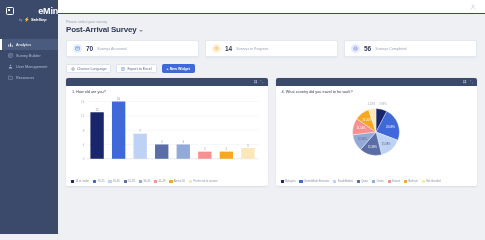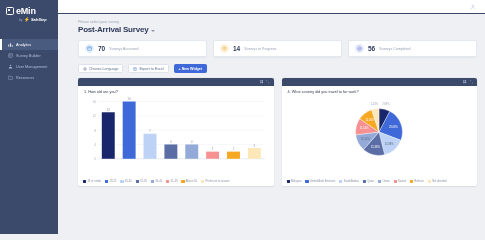--- a/index.html
+++ b/index.html
@@ -15,21 +15,21 @@
 
   
   .sidebar {
     width:58px; height:234px;
     background:#3b4a6b;
     display:flex; flex-direction:column;
     flex:0 0 58px;
     position:relative;
   }
   .brand { padding:6px 0 5px 6px; }
-  .brand-row { display:flex; align-items:center; gap:2px; }
+  .brand-row { display:flex; align-items:center; gap:2px;justify-content:space-between; }
   .brand-logo { width:8px; height:8px; position:relative; }
   .brand-logo .lsq {
     position:absolute; inset:0;
     border:0.8px solid #ffffff; border-radius:1.5px;
   }
   .brand-logo .ldot{
     position:absolute; left:2px; top:2px; width:2px; height:2px;
     background:#fff; border-radius:0.5px;
   }
   .brand-name { color:#ffffff; font-size:9px; font-weight:bold; letter-spacing:-0.2px; }
@@ -57,21 +57,21 @@
   .main { flex:1; display:flex; flex-direction:column; background:#eef0f4; min-width:0; }
   .topbar {
     height:14px; background:#ffffff;
     border-bottom:1px solid #3b4a6b;
     display:flex; align-items:center; justify-content:flex-end;
     padding-right:9px;
   }
   .topbar .user-ico { width:6px; height:6px; opacity:.55; }
   .topbar .user-ico svg { width:6px; height:6px; display:block; }
 
-  .content { flex:1; padding:6px 8px 0 20px; overflow:hidden; }
+  .content { flex:1; padding:6px 8px 0 8px; overflow:hidden; }
 
   .sel-label { font-size:3.6px; color:#9aa3b5; margin-bottom:1px; }
   .sel-row { display:flex; align-items:center; gap:3px; margin-bottom:6px; }
   .sel-title { font-size:8px; font-weight:bold; color:#2e3a59; letter-spacing:-0.2px; }
   .caret { width:0;height:0;border-left:2.2px solid transparent;border-right:2.2px solid transparent;border-top:2.6px solid #8d97ad; margin-top:2px;}
 
   
   .stats { display:flex; gap:6px; margin-bottom:7px; }
   .card {
     flex:1; background:#ffffff; border:0.5px solid #e4e8ef; border-radius:2px;

